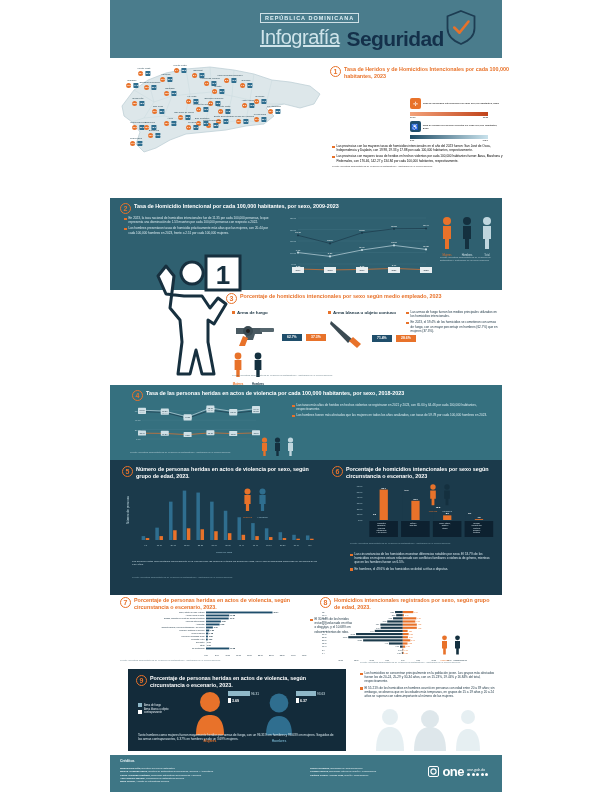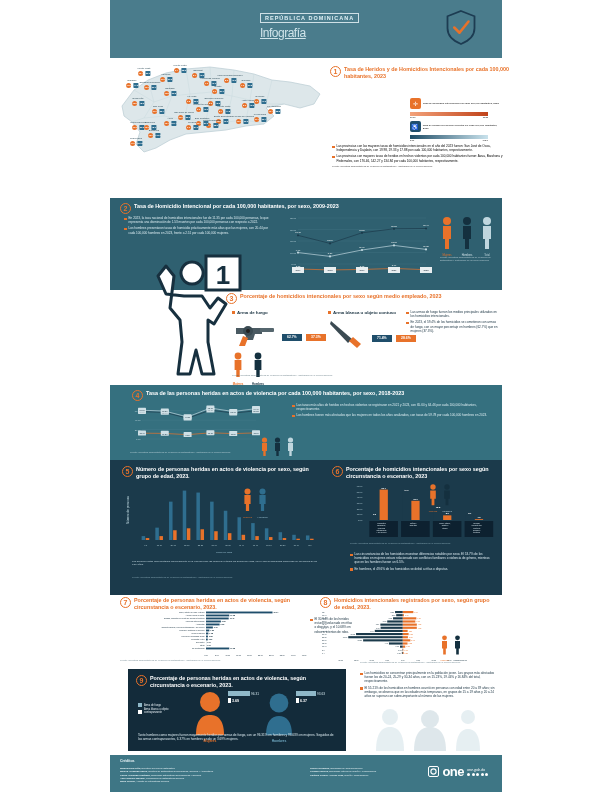--- a/index.html
+++ b/index.html
@@ -26,21 +26,21 @@
   .src { font-size:2.3px; opacity:.75; line-height:1.2; }
 
   
   .header { position:absolute; left:110px; top:0; width:392px; height:58px;
             background:#4A7C8C; }
   .hdr-left-bar { position:absolute; left:110px; top:0; width:6px; height:58px; background:#E8722A; }
   .hdr-inner { position:absolute; left:150px; top:6px; }
   .kicker { display:inline-block; border:1px solid #cfe0e6; color:#dff0f5;
             font-size:5.5px; letter-spacing:1px; padding:1px 4px; font-weight:bold; }
   .title-row { display:flex; align-items:flex-end; gap:7px; margin-top:2px; }
-  .t-info { font-size:12px; color:#cfe4ea; font-weight:300; letter-spacing:-.5px;text-decoration:underline; }
+  .t-info { font-size:20px; color:#cfe4ea; font-weight:300; letter-spacing:-.5px;text-decoration:underline; }
   .t-main { font-size:21px; color:#14304A; font-weight:bold; line-height:.95; letter-spacing:-.6px; }
   .shield { width:30px; height:35px; position:absolute; right:26px; top:10px; }
 
   
   .mapband { top:58px; height:140px; background:#ffffff; }
   .map-svg { position:absolute; left:4px; top:2px; }
   .prov-label { font-size:2.4px; fill:#2d4a57; }
   .marker-o { fill:#E8722A; }
   .marker-b { fill:#2F6E8F; }
   .mk-txt { font-size:2.2px; fill:#fff; font-weight:bold; }
@@ -104,20 +104,21 @@
   <div class="side-left"></div>
   <div class="side-right"></div>
 
   <div class="hdr-left-bar"></div>
   <div class="header">
     <div class="hdr-inner">
       <div class="kicker">REPÚBLICA DOMINICANA</div>
       <div class="title-row">
         <div class="t-info">Infografía</div>
         <div>
+          <div class="t-main">Seguridad</div>
         </div>
       </div>
     </div>
     <svg class="shield" viewBox="0 0 40 46">
       <path d="M20 1 L38 8 V24 C38 34 30 41 20 45 C10 41 2 34 2 24 V8 Z" fill="#4A7C8C" stroke="#1d3c52" stroke-width="2.4"></path>
       <path d="M11 23 L18 30 L30 15" fill="none" stroke="#E8722A" stroke-width="3.4" stroke-linecap="round" stroke-linejoin="round"></path>
     </svg>
   </div>
 
   <div class="band mapband">

